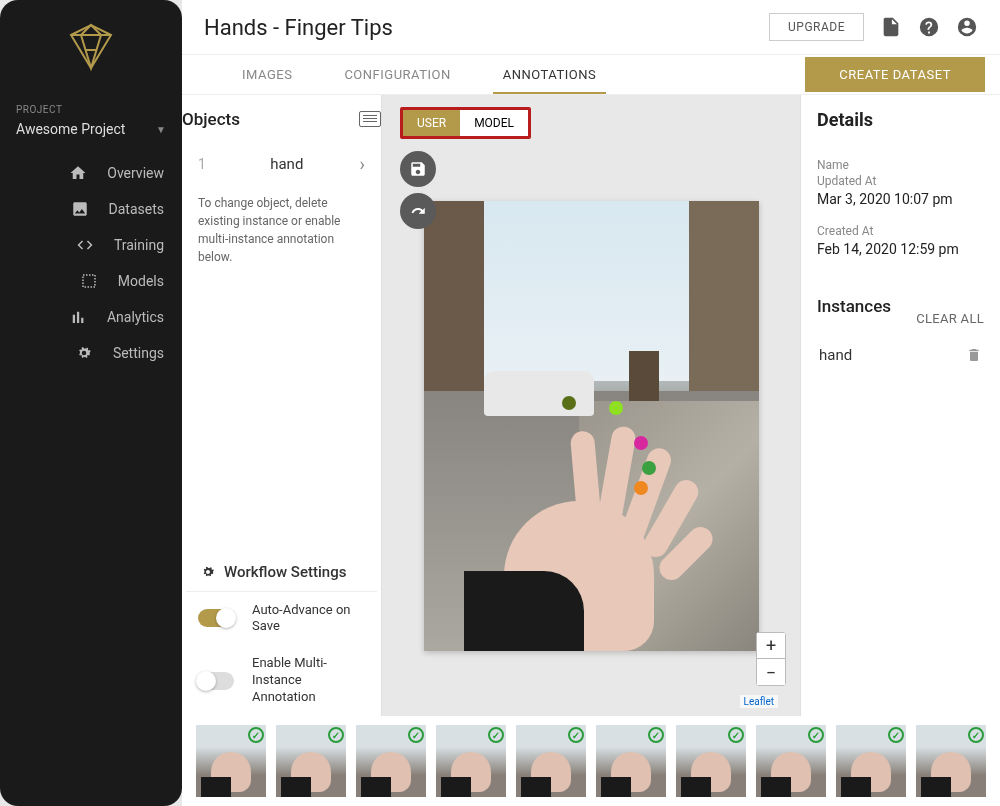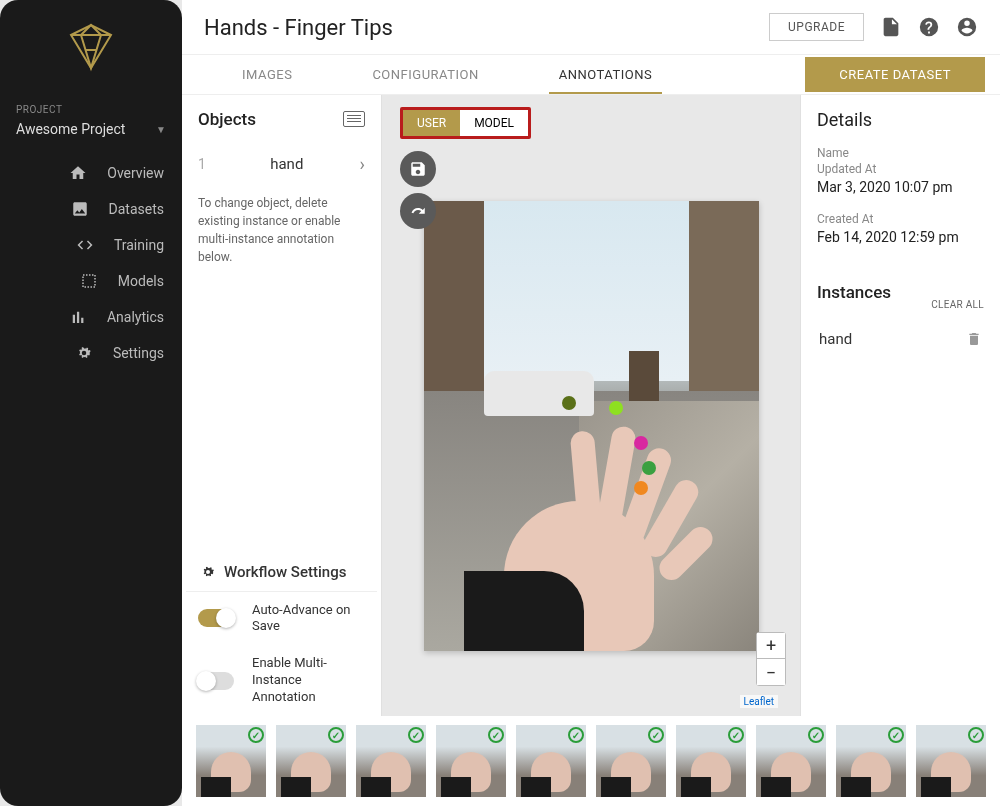--- a/index.html
+++ b/index.html
@@ -18,29 +18,29 @@
 
 .main { flex: 1; display: flex; flex-direction: column; background: #fff; }
 .topbar { height: 55px; display: flex; align-items: center; justify-content: space-between; padding: 0 22px; border-bottom: 1px solid #eee; }
 .title { font-size: 22px; font-weight: 400; color: #222; }
 .top-actions { display: flex; align-items: center; gap: 16px; }
 .upgrade-btn { border: 1px solid #ccc; background: #fff; padding: 6px 18px; font-size: 12px; letter-spacing: 0.5px; color: #555; cursor: pointer; }
 .top-icon { width: 22px; height: 22px; fill: #555; cursor:pointer; }
 
 
 .tabs-row { height: 40px; display: flex; align-items: center; justify-content: space-between; padding: 0 15px 0 30px; border-bottom: 1px solid #eee; }
-.tabs { display: flex; gap: 60px; height: 100%; align-items:flex-end; margin-left:20px;}
+.tabs { display: flex; gap: 32px; height: 100%; align-items:flex-end; margin-left:20px;}
 .tab { font-size: 13px; letter-spacing: 0.5px; color: #888; padding: 0 10px 10px; cursor: pointer; border-bottom: 2px solid transparent; }
 .tab.active { color: #333; border-bottom-color: #b39a4b; }
 .create-btn { background: #b39a4b; color: #fff; border: none; padding: 10px 34px; font-size: 13px; letter-spacing: 0.5px; cursor: pointer; }
 
 
 .workspace { flex: 1; display: flex; overflow:hidden; background:#e8e8e8; }
 .panel-left { width: 200px; background: #fff; border-right: 1px solid #e0e0e0; display:flex; flex-direction:column; }
-.panel-header { display:flex; justify-content:space-between; align-items:center; padding: 14px 16px; font-size: 17px; font-weight:500; color:#222; }
+.panel-header { display:flex; justify-content:space-between; align-items:center; padding: 14px 0; font-size: 17px; font-weight:500; color:#222; }
 .kbd-icon { width:22px; height:16px; border:1px solid #666; border-radius:2px; position:relative; }
 .kbd-icon::after{content:"";position:absolute;top:3px;left:3px;right:3px;bottom:3px;background:linear-gradient(to bottom,#666 1px,transparent 1px,transparent 3px,#666 3px,#666 4px,transparent 4px,transparent 6px,#666 6px,#666 7px,transparent 7px);}
 .object-row { display:flex; align-items:center; padding: 10px 16px; gap:14px; cursor:pointer; }
 .object-row .num { color:#aaa; font-size:14px; width:16px; }
 .object-row .name { flex:1; text-align:center; font-size:15px; color:#333; }
 .object-row .chev { color:#888; font-size:18px; }
 .hint { padding: 10px 16px; font-size: 12px; color: #666; line-height: 1.5; }
 .spacer{flex:1;}
 .workflow-header{display:flex;align-items:center;gap:8px;padding:0 14px 10px;font-size:15px;font-weight:500;color:#333;border-bottom:1px solid #eee;margin:0 4px;}
 .gear{width:16px;height:16px;fill:#333;}
@@ -85,26 +85,26 @@
 .d3{background:#d828a0;top:235px;left:210px;}
 .d4{background:#3aa040;top:260px;left:218px;}
 .d5{background:#f08820;top:280px;left:210px;}
 .zoom-ctrl{position:absolute;bottom:30px;right:14px;width:30px;background:#fff;border:1px solid #bbb;border-radius:3px;display:flex;flex-direction:column;z-index:5;}
 .zoom-ctrl button{height:26px;border:none;background:#fff;font-size:18px;cursor:pointer;color:#333;}
 .zoom-ctrl button:first-child{border-bottom:1px solid #bbb;}
 .leaflet-attr{position:absolute;bottom:8px;right:22px;font-size:10px;background:rgba(255,255,255,0.7);padding:1px 4px;color:#0066cc;z-index:5;}
 
 
 .panel-right { width: 200px; background: #fff; border-left: 1px solid #e0e0e0; padding: 14px 16px; display:flex; flex-direction:column; }
-.details-title{font-size:18px;font-weight:400;color:#222;margin-bottom:16px;}
+.details-title{font-size:18px;font-weight:700;color:#222;margin-bottom:28px;}
 .field-label{font-size:12px;color:#888;margin-bottom:2px;}
 .field-value{font-size:14px;color:#222;margin-bottom:14px;word-break:break-all;line-height:1.4;}
 .instances-header{display:flex;justify-content:space-between;align-items:center;margin-top:12px;margin-bottom:12px;}
 .instances-title{font-size:17px;font-weight:500;color:#222;}
-.clear-all{font-size:10px;color:#666;cursor:pointer;letter-spacing:0.3px;margin-top:26px;}
+.clear-all{font-size:13px;color:#666;cursor:pointer;letter-spacing:0.3px;margin-top:26px;}
 .instance-row{display:flex;justify-content:space-between;align-items:center;padding:8px 2px;}
 .instance-name{font-size:15px;color:#333;}
 .trash{width:16px;height:16px;fill:#999;cursor:pointer;}
 
 
 .thumbnails{height:90px;background:#fff;display:flex;gap:10px;padding:10px 14px;overflow:hidden;align-items:center;}
 .thumb{width:70px;height:72px;position:relative;background:linear-gradient(to bottom,#d8e0e4 30%,#888078 70%);flex-shrink:0;cursor:pointer;}
 .thumb .th-hand{position:absolute;bottom:5px;left:15px;width:40px;height:40px;background:#e0c0b0;border-radius:50% 50% 30% 30%;}
 .thumb .th-sleeve{position:absolute;bottom:0;left:5px;width:30px;height:20px;background:#1a1a1a;}
 .thumb .check{position:absolute;top:2px;right:2px;width:16px;height:16px;border:2px solid #2a9d3a;border-radius:50%;display:flex;align-items:center;justify-content:center;}

